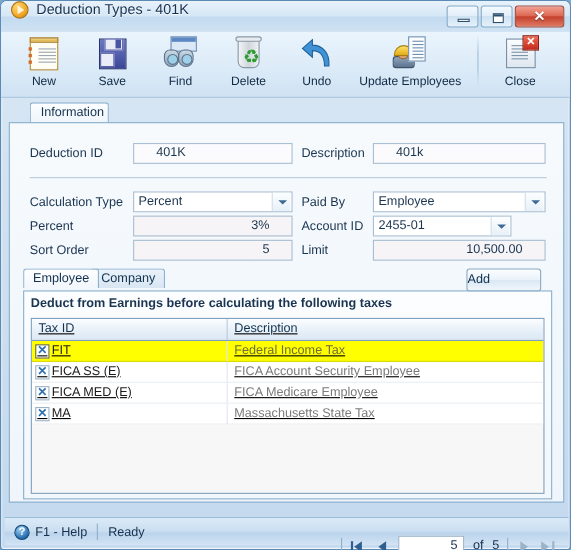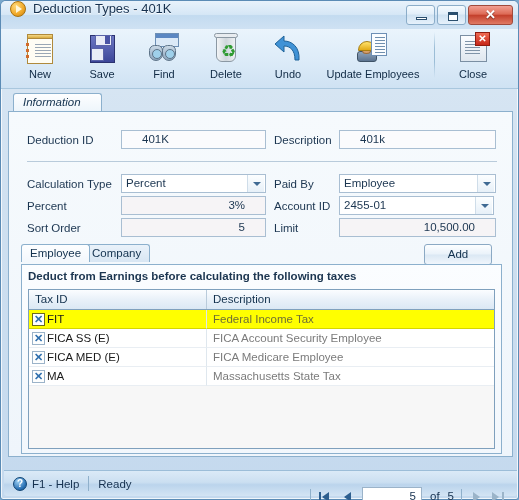--- a/index.html
+++ b/index.html
@@ -154,29 +154,28 @@
   
   #bodypanel {
     position: absolute; left: 7px; top: 92px;
     width: 505px; height: 364px;
     box-sizing: border-box;
   }
   #tabstrip-info {
     position: absolute; left: 0; top: 0; height: 19px; width: 100%;
   }
   .tab-info {
-    position: absolute; left: 5px; top: 0;
-    padding: 2px 20px 3px 9px;
+    position: absolute; left: 19px; top: 0;
+    padding: 2px 3px 3px 9px;
     font-size: 11.5px; color: #12314e;
     background: linear-gradient(180deg,#fdfeff,#eef5fb);
     border: 1px solid #8cb0cd;
     border-bottom: none;
     border-radius: 3px 3px 0 0;
     z-index: 3;
-    font-style: italic;
   }
   #infopane {
     position: absolute; left: 0; top: 18px;
     width: 505px; height: 346px;
     box-sizing: border-box;
     border: 1px solid #8cb0cd;
     background: linear-gradient(180deg,#f6fafd 0%, #eff5fb 100%);
   }
   .flabel {
     position: absolute; font-size: 11.5px; color: #1b3550; line-height: 20px;
@@ -235,35 +234,36 @@
   }
   .subtab.inactive {
     background: linear-gradient(180deg,#eaf2fa,#d8e6f3);
   }
   #addbtn {
     position: absolute; right: 10px; top: 0px;
     width: 68px; height: 21px; box-sizing: border-box;
     border: 1px solid #8ba9c4; border-radius: 3px;
     background: linear-gradient(180deg,#fcfeff 0%, #eaf2fa 48%, #dbe8f4 52%, #f0f6fc 100%);
     font-size: 11.5px; color: #12314e;
-    line-height: 19px; text-align: center;
+    line-height: 19px; 
   }
   #deducthint {
     position: absolute; left: 12px; top: 24px;
     font-size: 11.5px; color: #1b3550; white-space: nowrap;
   }
 
   
   #grid {
     position: absolute; left: 10px; top: 42px;
     width: 465px; height: 160px;
     box-sizing: border-box;
     border: 1px solid #7fa0bd;
     background: #f7f7f7;
     overflow: hidden;
+    text-decoration: underline;
   }
   #grid-head {
     display: flex; height: 19px;
     background: linear-gradient(180deg,#fbfdff 0%,#e9f1f9 50%,#dbe8f4 100%);
     border-bottom: 1px solid #7fa0bd;
   }
   .gh {
     font-size: 11.5px; color: #12314e; line-height: 18px;
     padding-left: 6px; box-sizing: border-box;
   }
@@ -449,21 +449,21 @@
       <div class="flabel" style="left:265px; top:62px;">Paid By</div>
       <div class="fcombo" style="left:330px; top:62px; width:157px;">
         <span>Employee</span>
         <span class="arrow"></span>
       </div>
 
       <div class="flabel" style="left:18px; top:84px;">Percent</div>
       <div class="finput ro right" style="left:112px; top:84px; width:145px;">3%</div>
 
       <div class="flabel" style="left:265px; top:84px;">Account ID</div>
-      <div class="fcombo" style="left:330px; top:84px; width:155px;">
+      <div class="fcombo" style="left:330px; top:84px; width:126px;">
         <span>2455-01</span>
         <span class="arrow"></span>
       </div>
 
       <div class="flabel" style="left:18px; top:106px;">Sort Order</div>
       <div class="finput ro right" style="left:112px; top:106px; width:145px;">5</div>
 
       <div class="flabel" style="left:265px; top:106px;">Limit</div>
       <div class="finput ro right" style="left:330px; top:106px; width:157px;">10,500.00</div>
 

